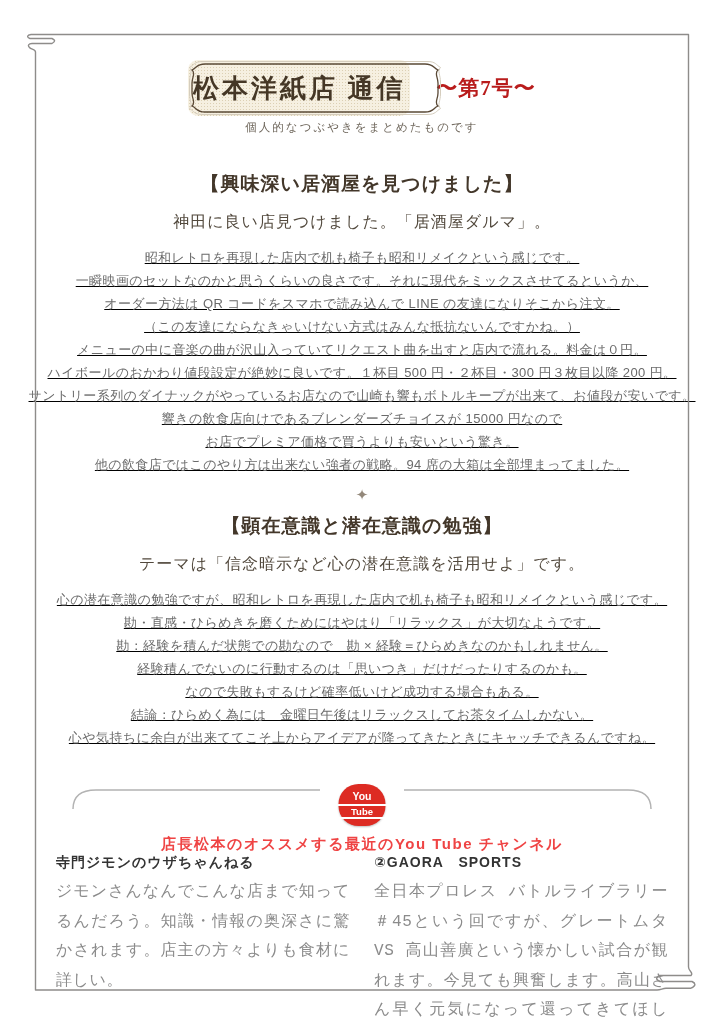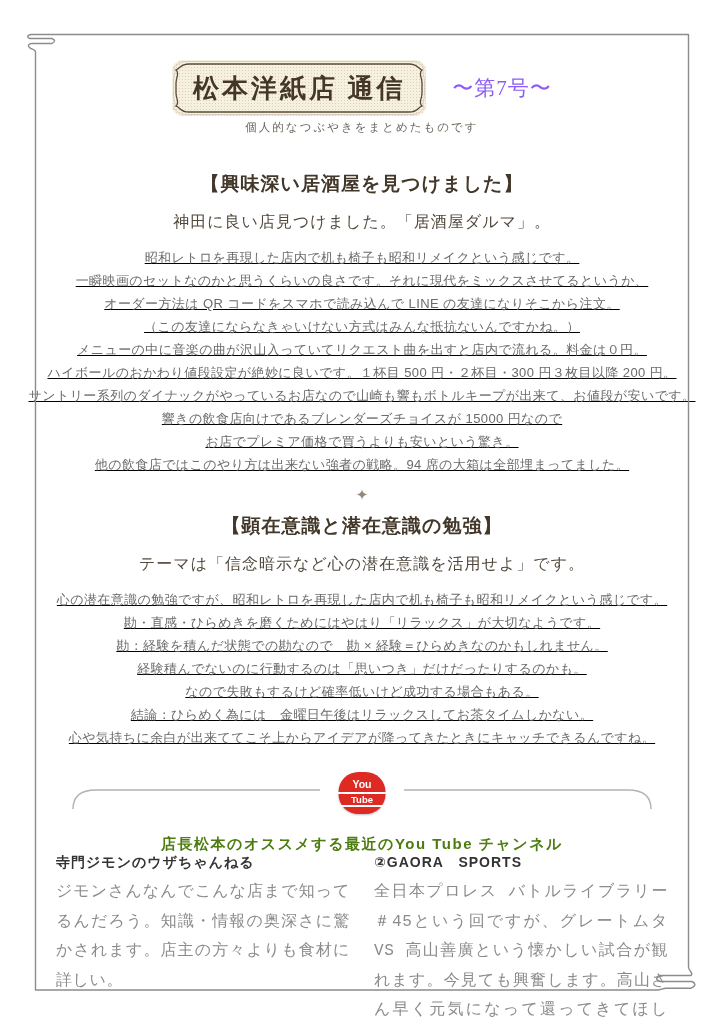--- a/index.html
+++ b/index.html
@@ -6,34 +6,34 @@
   .page {
     position:relative; width:724px; height:1024px; margin:0 auto;
     background:#ffffff; overflow:hidden;
     font-family:"Liberation Sans","DejaVu Sans",sans-serif;
   }
   svg.frame { position:absolute; left:0; top:0; pointer-events:none; }
 
   
   .header { margin-top:60px; display:flex; justify-content:center; align-items:center; gap:26px; }
   .title-box {
-    position:relative; width:254px; height:56px;
+    position:relative; width:222px; height:56px;
     display:flex; align-items:center; justify-content:center;
     background-color:#f6f0e1;
     background-image:radial-gradient(#dcd0b4 0.6px, transparent 0.7px);
     background-size:3px 3px; border-radius:10px;
   }
   .title-box svg { position:absolute; left:0; top:0; }
   .title-text {
     position:relative; font-family:"Liberation Serif","DejaVu Serif",serif;
     font-weight:bold; font-size:26px; letter-spacing:3px; color:#453726;
   }
   .issue {
     font-family:"Liberation Serif","DejaVu Serif",serif;
-    font-weight:normal; font-size:21px; color:#8b5cf6; letter-spacing:1px;
+    font-weight:bold; font-size:21px; color:#b91c1c; letter-spacing:1px;
   }
   .subtitle { margin-top:4px; text-align:center; font-size:11.5px; letter-spacing:2px; color:#6f675c; }
 
   
   .sec h2 {
     margin:0; margin-top:36px; text-align:center;
     font-family:"Liberation Serif","DejaVu Serif",serif;
     font-size:19px; font-weight:bold; color:#43372a; letter-spacing:1px;
   }
   .sec .lead {
@@ -45,33 +45,33 @@
   .bl { text-align:center; font-size:13px; line-height:23px; color:#6b6b6b; letter-spacing:0.4px; }
 
   .star { margin-top:10px; text-align:center; font-size:15px; color:#93887a; }
 
   .sec2 h2 { margin-top:9px; }
 
   
   .yt-block { position:relative; margin-top:21px; height:52px; }
   .yt-block svg { position:absolute; left:0; top:0; }
   .yt-icon {
-    position:absolute; left:50%; top:2px; transform:translateX(-50%);
+    position:absolute; left:50%; top:14px; transform:translateX(-50%);
     width:47px; height:42px; background:#dd2b23; border-radius:20px;
     display:flex; flex-direction:column; align-items:center; justify-content:center;
     box-shadow:0 1px 2px rgba(0,0,0,0.25);
   }
   .yt-you { color:#fff; font-weight:bold; font-size:10.5px; line-height:11px; }
   .yt-tube {
     margin-top:2px; color:#fff; font-weight:bold; font-size:9.5px; line-height:11px;
     border:2px solid #fff; border-radius:5px; padding:0 16px;
   }
   .yt-heading {
     margin-top:13px; text-align:center; font-weight:bold; font-size:15px;
-    color:#4d7c0f; letter-spacing:1.5px;
+    color:#ef4444; letter-spacing:1.5px;
   }
 
   
   .channels { display:flex; gap:24px; padding:0 56px; }
   .channel { flex:1; }
   .channel h3 { margin:0; font-size:14px; font-weight:bold; color:#333333; letter-spacing:1px; }
   .channel p {
     margin:6px 0 0 0; font-size:16px; line-height:1.85; color:#8b8b8b;
     letter-spacing:0.6px; text-align:justify;font-family:Liberation Mono, monospace;
   }

